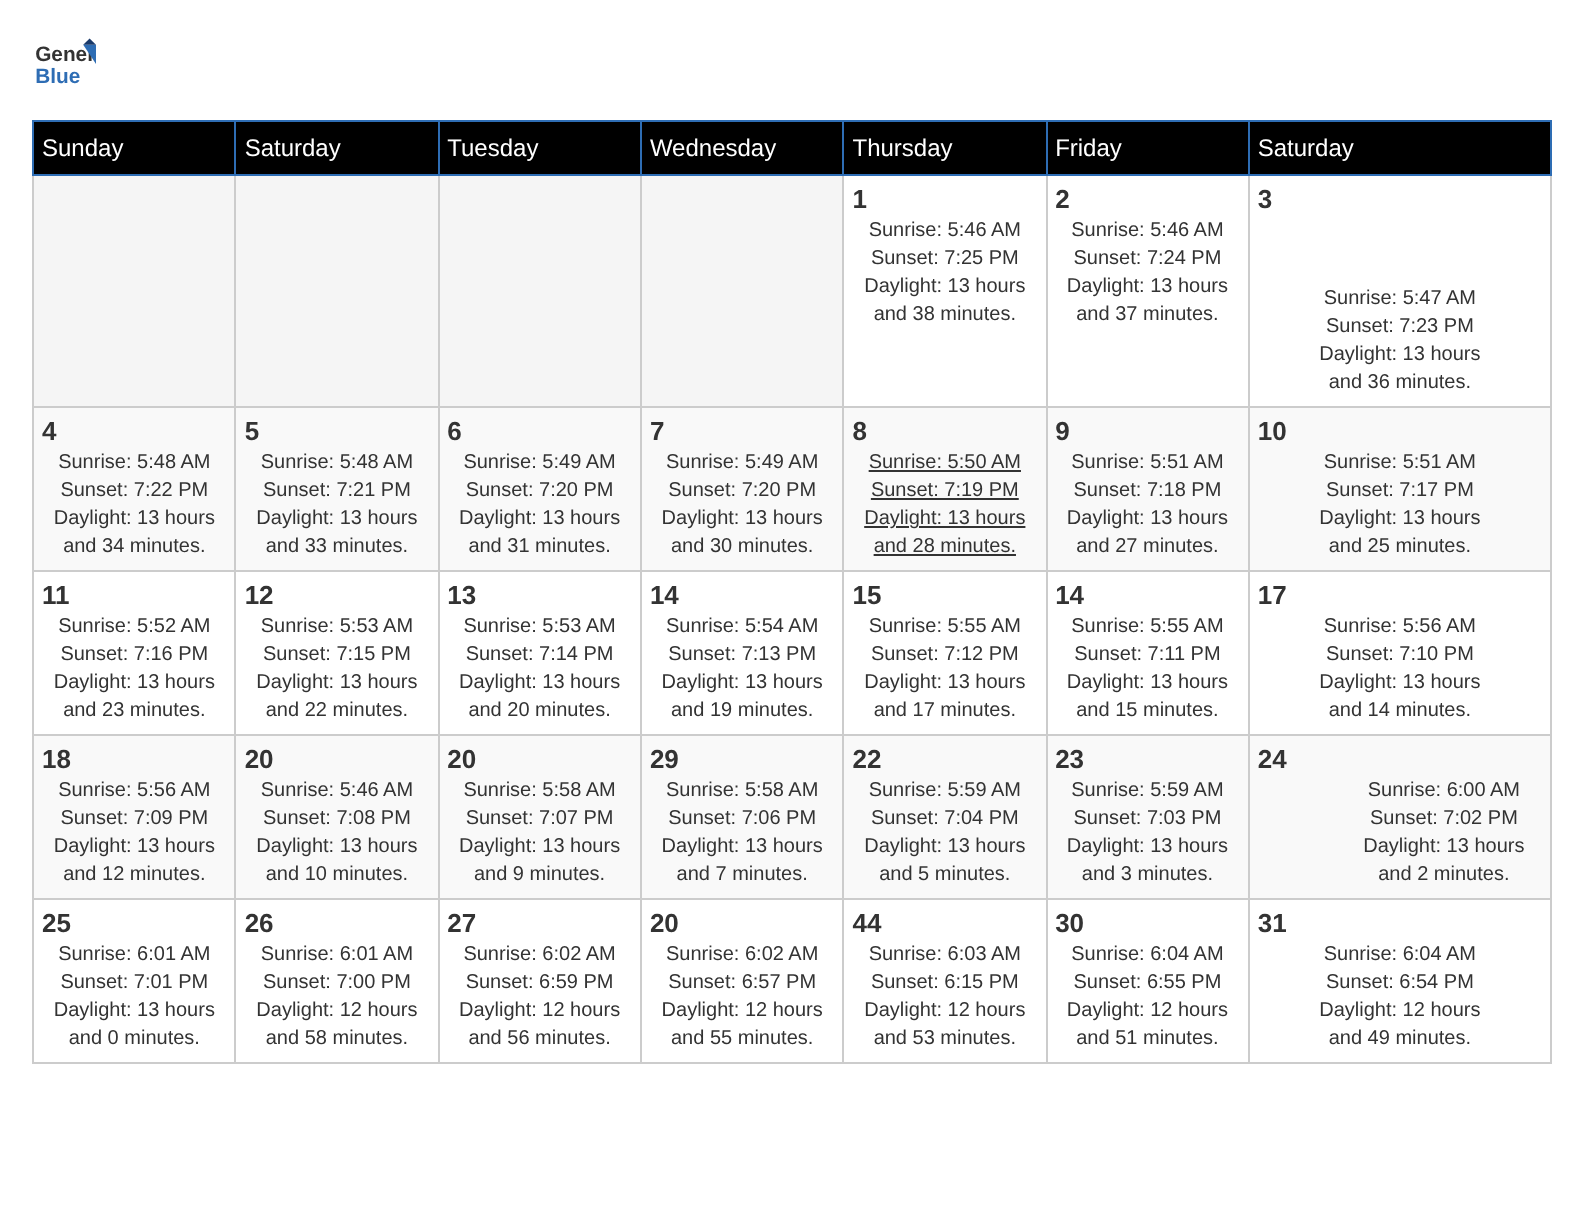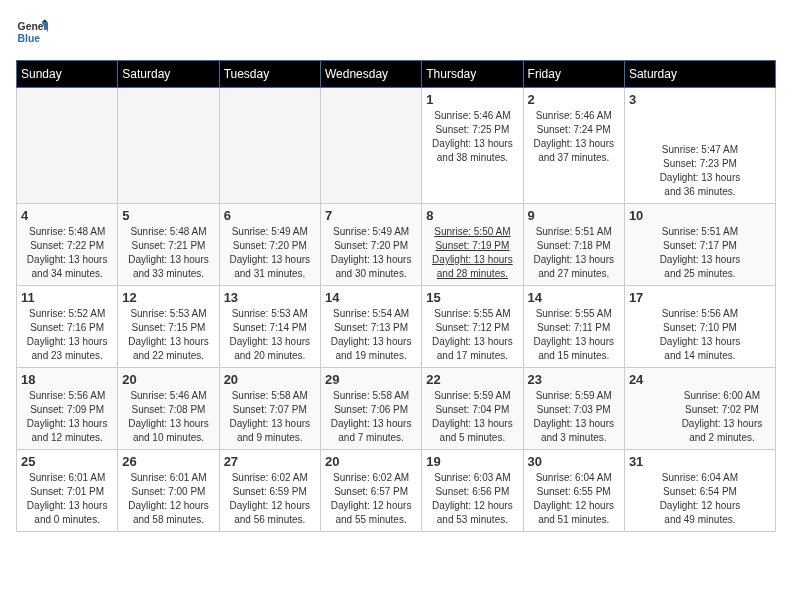--- a/index.html
+++ b/index.html
@@ -313,23 +313,23 @@
 and 56 minutes.</div>
         </td>
         <td>
           <span class="day-number">20</span>
           <div class="day-info" style="white-space: pre-line;">Sunrise: 6:02 AM
 Sunset: 6:57 PM
 Daylight: 12 hours
 and 55 minutes.</div>
         </td>
         <td>
-          <span class="day-number">19</span>
+          <span class="day-number">44</span>
           <div class="day-info" style="white-space: pre-line;">Sunrise: 6:03 AM
-Sunset: 6:56 PM
+Sunset: 6:15 PM
 Daylight: 12 hours
 and 53 minutes.</div>
         </td>
         <td>
           <span class="day-number">30</span>
           <div class="day-info" style="white-space: pre-line;">Sunrise: 6:04 AM
 Sunset: 6:55 PM
 Daylight: 12 hours
 and 51 minutes.</div>
         </td>

